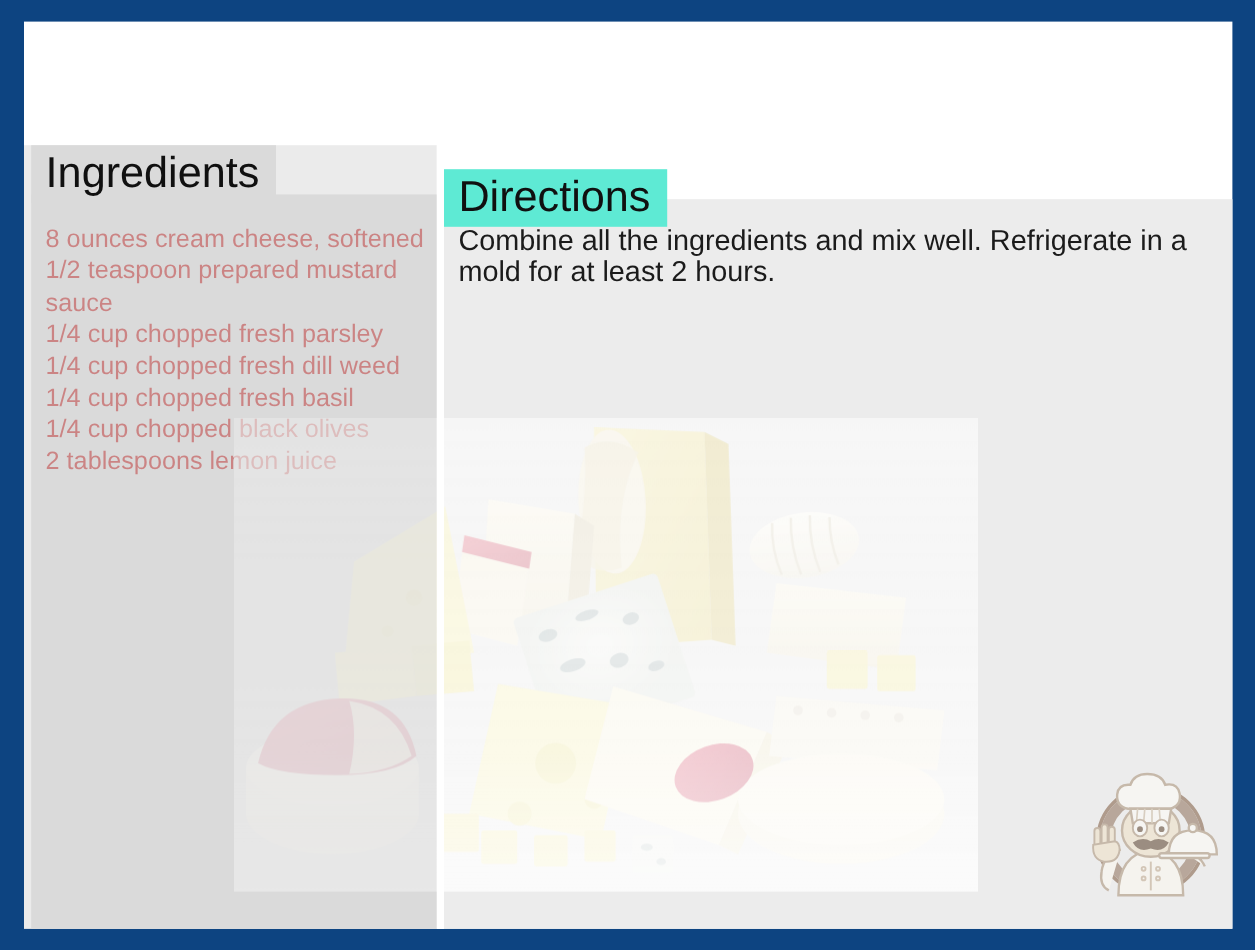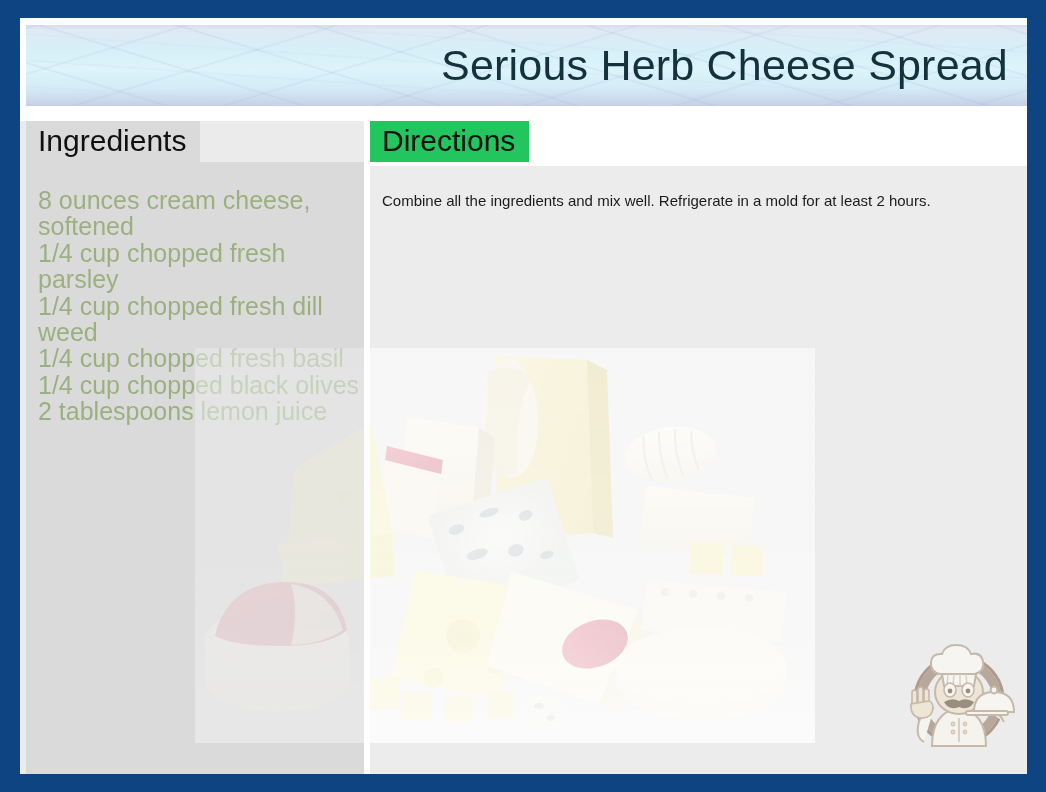--- a/index.html
+++ b/index.html
@@ -101,29 +101,29 @@
     top: 103px;
   }
   #col-ingredients { left: 6px;   width: 338px; }
   #col-directions  { left: 350px; width: 658px; }
 
   .tab {
     position: absolute;
     top: 0;
     left: 0;
     padding: 3px 14px 5px 12px;
-    font-size: 30px;
+    font-size: 36px;
     line-height: 1.1;
     color: #101010;
     font-weight: 400;
     white-space: nowrap;
     z-index: 3;
   }
   #col-ingredients .tab { background: #dadada; top: 0px; }
-  #col-directions  .tab { background: #22c55e; top: 0; }
+  #col-directions  .tab { background: #5eead4; top: 20px; }
 
   .panel {
     position: absolute;
     left: 0;
     width: 100%;
     box-sizing: border-box;
     z-index: 1;
   }
   #col-ingredients .panel {
     top: 41px;
@@ -138,31 +138,31 @@
     padding: 22px 22px 0 12px;
   }
 
   
   #ingredient-list {
     position: relative;
     z-index: 4;
     list-style: none;
     margin: 0;
     padding: 0;
-    font-size: 25px;
+    font-size: 21px;
     line-height: 26.4px;
-    color: #4d7c0f;
+    color: #b91c1c;
   }
   #ingredient-list li { margin: 0; padding: 0; }
 
   #directions-text {
     position: relative;
     z-index: 4;
     margin: 0;
-    font-size: 15px;
+    font-size: 24px;
     line-height: 26px;
     color: #1b1b1b;
   }
 
   
   #cheese-photo {
     position: absolute;
     left: 175px;
     top: 330px;
     width: 620px;
@@ -207,26 +207,20 @@
   }
   #chef-logo svg { width: 100%; height: 100%; display: block; }
 </style>
 </head>
 <body>
 
 <div id="card">
 
   <div id="page">
 
-    <div id="banner">
-      <div class="weave-a"></div>
-      <div class="weave-b"></div>
-      <div class="weave-c"></div>
-      <div id="banner-title">Serious Herb Cheese Spread</div>
-    </div>
 
     <div id="cheese-photo">
       <svg viewBox="0 0 620 395" xmlns="http://www.w3.org/2000/svg" aria-hidden="true">
         <defs>
           <linearGradient id="fadeAll" x1="0" y1="0" x2="0" y2="1">
             <stop offset="0%" stop-color="#ffffff" stop-opacity="0.55"></stop>
             <stop offset="70%" stop-color="#ffffff" stop-opacity="0.62"></stop>
             <stop offset="100%" stop-color="#ffffff" stop-opacity="0.80"></stop>
           </linearGradient>
           <linearGradient id="cheddarG" x1="0" y1="0" x2="1" y2="1">
@@ -347,20 +341,22 @@
     </div>
 
     <div id="photo-veil-left"></div>
     <div id="column-seam"></div>
 
     <div class="col" id="col-ingredients">
       <div class="tab">Ingredients</div>
       <div class="panel">
         <ul id="ingredient-list">
           <li>8 ounces cream cheese, softened</li>
+          <li>1/2 teaspoon prepared mustard</li>
+          <li>sauce</li>
           <li>1/4 cup chopped fresh parsley</li>
           <li>1/4 cup chopped fresh dill weed</li>
           <li>1/4 cup chopped fresh basil</li>
           <li>1/4 cup chopped black olives</li>
           <li>2 tablespoons lemon juice</li>
         </ul>
       </div>
     </div>
 
     <div class="col" id="col-directions">

